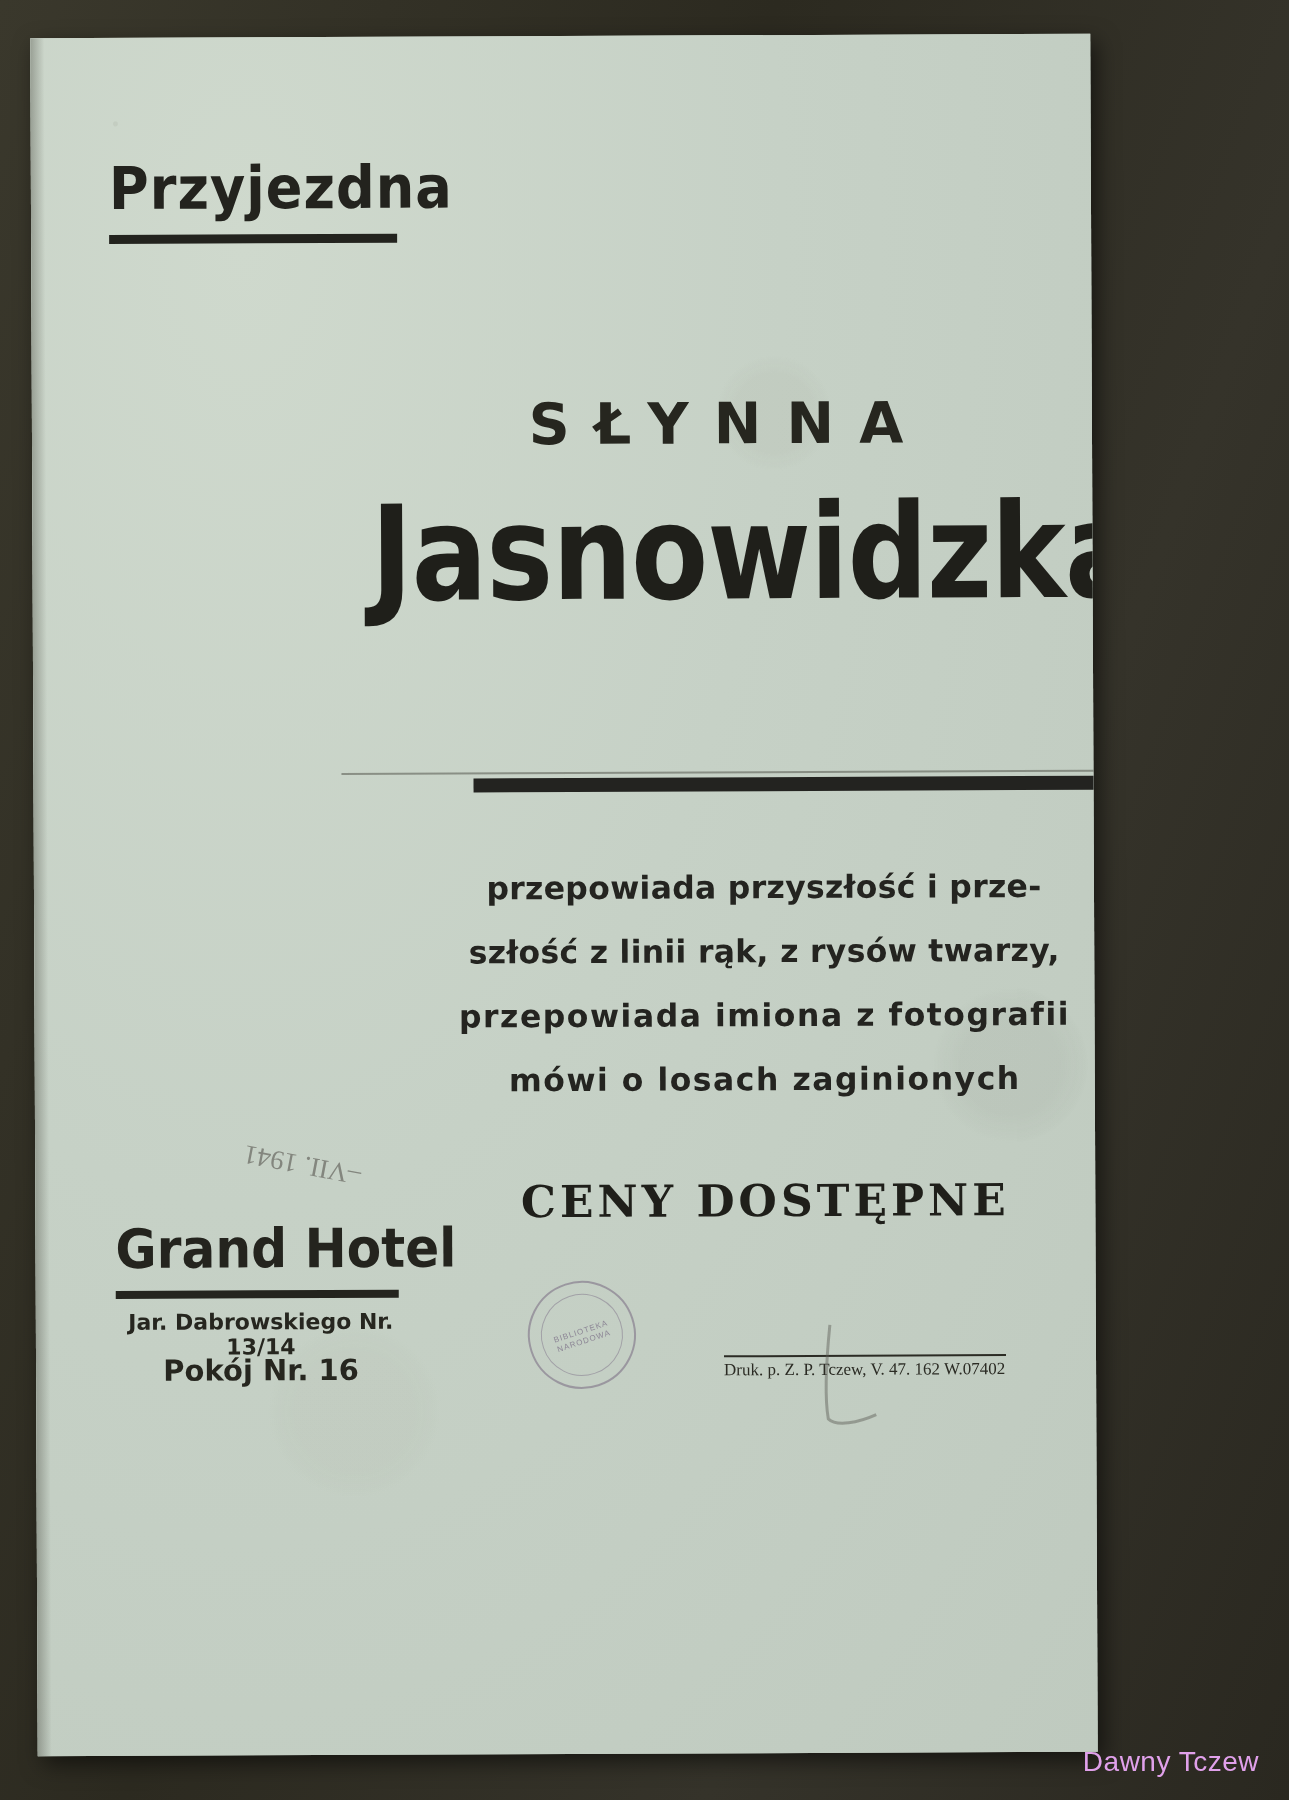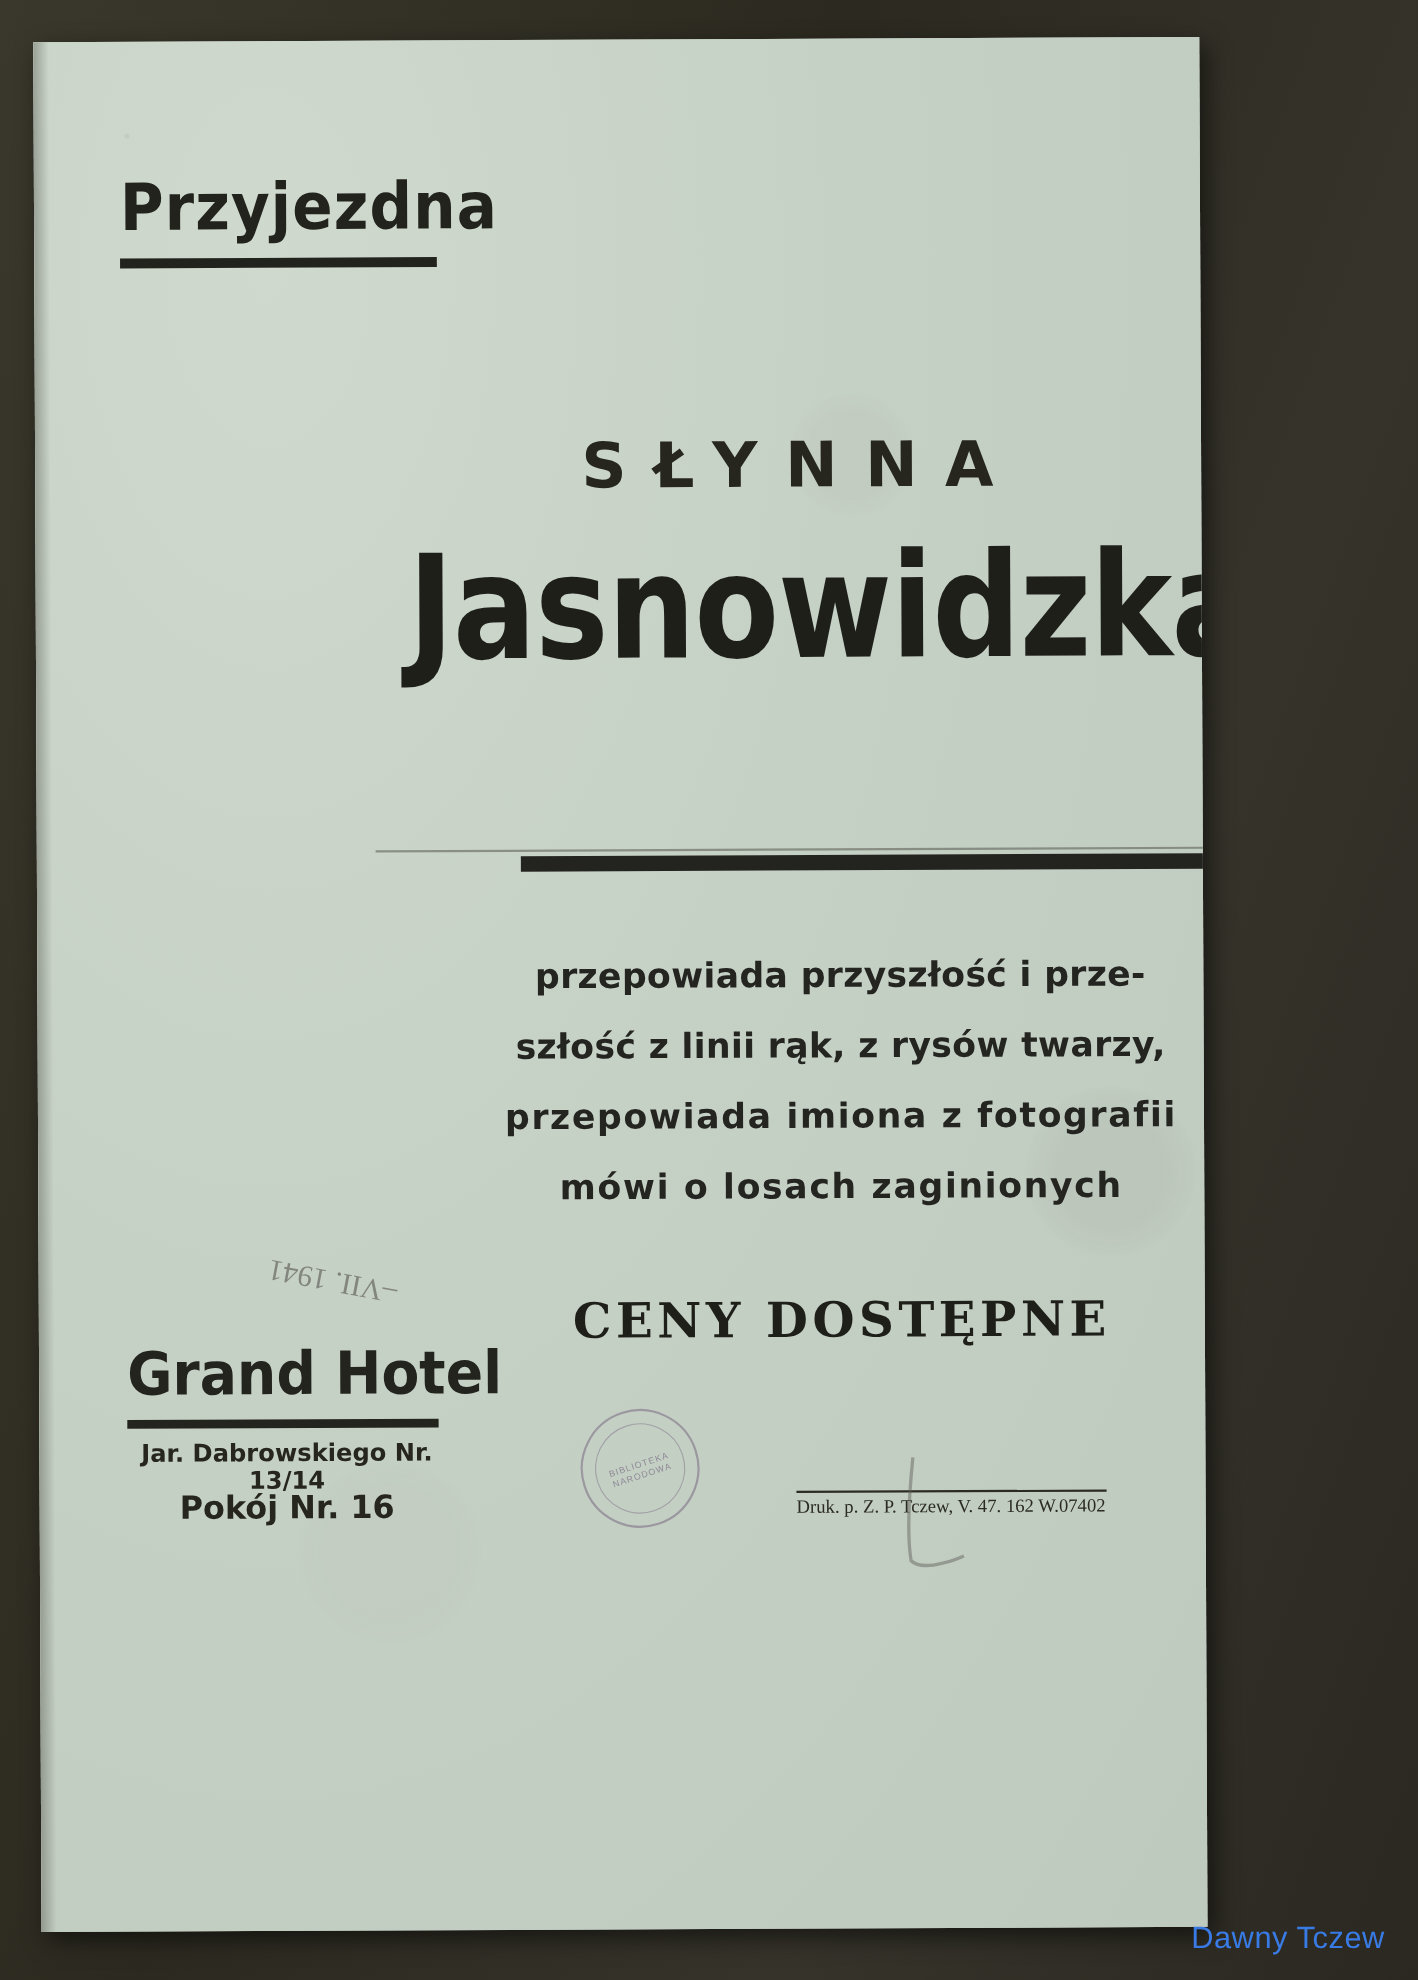--- a/index.html
+++ b/index.html
@@ -268,21 +268,21 @@
     pointer-events: none;
   }
 
   
   #watermark {
     position: absolute;
     right: 30px;
     bottom: 22px;
     font-family: "Liberation Sans", sans-serif;
     font-size: 28px;
-    color: #3b82f6;
+    color: #f0abfc;
     letter-spacing: .5px;
     opacity: .92;
   }
 </style>
 </head>
 <body>
 
 <div id="scan-background"></div>
 
 <div id="poster-sheet">

